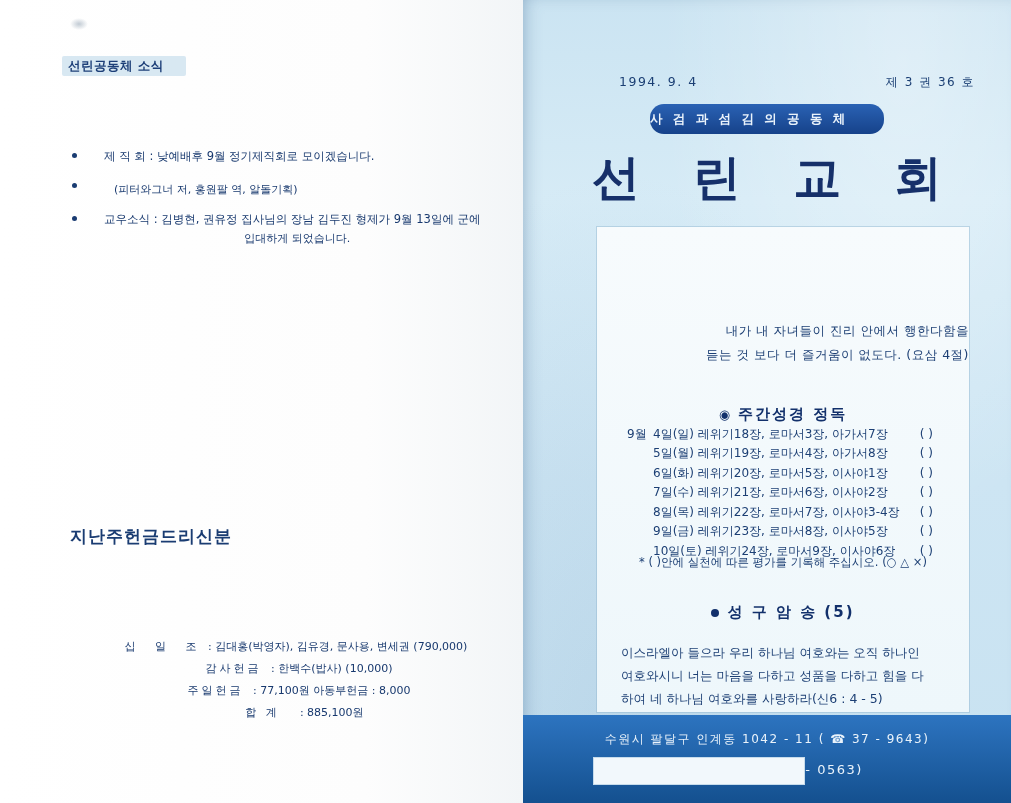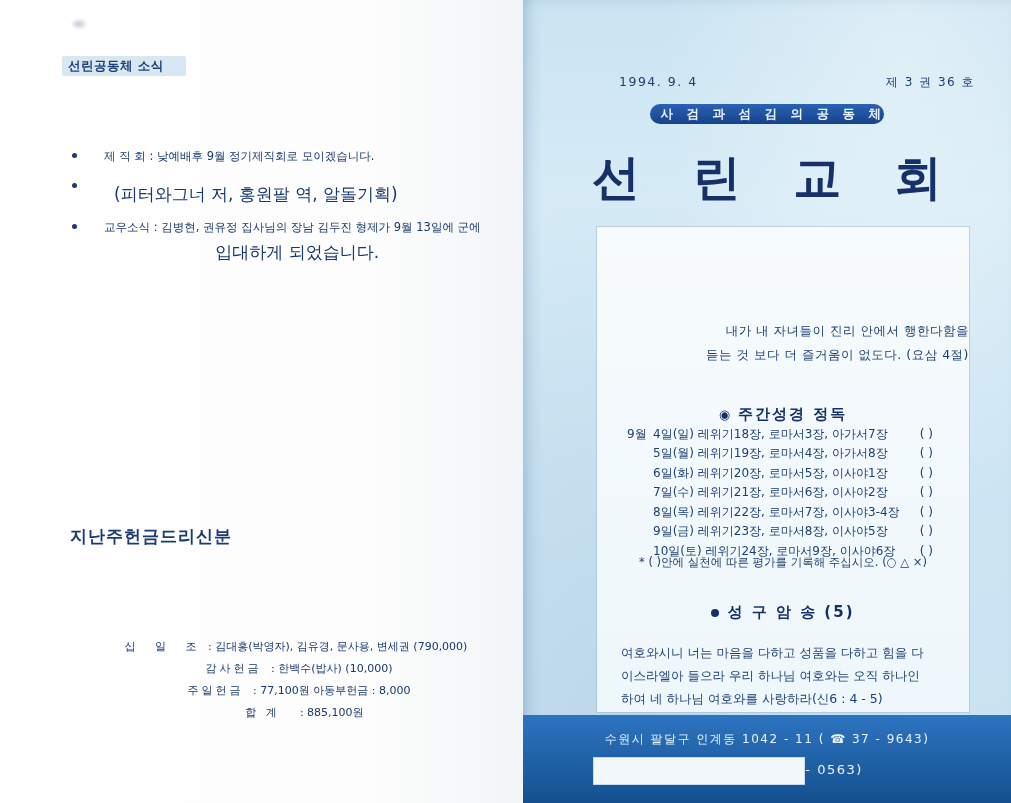--- a/index.html
+++ b/index.html
@@ -46,21 +46,21 @@
     margin-bottom:13px;
     font-size:11.5px;line-height:1.45;
   }
   .dot{
     width:5px;height:5px;border-radius:50%;
     background:#1a3c72;margin-top:5px;margin-right:7px;flex:0 0 auto;
   }
   .bullet-main{white-space:nowrap;margin-left:20px;}
   .bullet-sub{
     margin-left:30px;margin-top:4px;
-    font-size:17px;color:#17386e;
+    font-size:11px;color:#17386e;
   }
   .left-sub-title{
     position:absolute;left:70px;top:525px;
     font-size:17px;font-weight:bold;color:#1a3c72;
     letter-spacing:1px;
   }
   .offer{
     position:absolute;left:96px;top:636px;width:400px;
     color:#17386e;font-size:11px;line-height:2.0;
   }
@@ -79,24 +79,24 @@
   .r-date{
     position:absolute;left:67px;top:74px;
     font-size:12.5px;color:#1b3f74;letter-spacing:1.5px;margin-left:29px;
   }
   .r-issue{
     position:absolute;right:36px;top:74px;
     font-size:12px;color:#1b3f74;letter-spacing:1.5px;
   }
   .r-pill{
     position:absolute;left:50%;transform:translateX(-50%);top:104px;
-    width:234px;height:20px;border-radius:14px;
+    width:234px;height:30px;border-radius:14px;
     background:#1a4f9c;
     background-image:linear-gradient(180deg,#2a62b4,#16428a);
-    display:flex;align-items:center;justify-content:flex-end;font-family:Liberation Mono, monospace;
+    display:flex;align-items:center;justify-content:flex-start;
   }
   .r-pill-text{
     color:#eaf3fb;font-size:12.5px;font-weight:bold;letter-spacing:3px;
   }
   .r-title{
     position:absolute;left:0;right:0;top:146px;
     text-align:center;
     font-size:48px;font-weight:bold;color:#16306a;
     letter-spacing:18px;
     text-indent:18px;
@@ -274,22 +274,22 @@
         </div>
       </div>
 
       <div class="note">* (      )안에 실천에 따른 평가를 기록해 주십시오. (○ △ ×)</div>
 
       <div class="sec2 sec-head">
         <span class="bulletdot"></span><span>성 구 암 송 (5)</span>
       </div>
 
       <div class="memverse">
+        <div>이스라엘아 들으라 우리 하나님 여호와는 오직 하나인</div>
         <div>여호와시니 너는 마음을 다하고 성품을 다하고 힘을 다</div>
-        <div>이스라엘아 들으라 우리 하나님 여호와는 오직 하나인</div>
         <div>하여 네 하나님 여호와를 사랑하라(신6 : 4 - 5)</div>
       </div>
 
     </div>
 
     <div class="r-footer">
       <div class="foot-l1">수원시 팔달구 인계동 1042 - 11 ( ☎ 37 - 9643)</div>
       <div class="foot-l2">강도사 변세권(211 - 0563)</div>
       <div class="foot-box"></div>
     </div>

